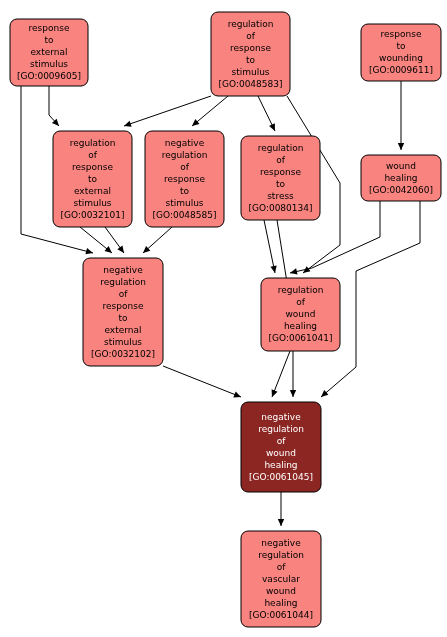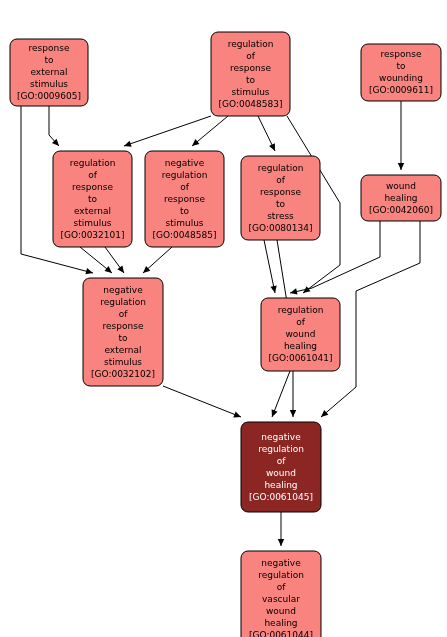--- a/index.html
+++ b/index.html
@@ -41,21 +41,21 @@
     stroke-width: 1;
   }
   .go-arrowhead {
     fill: #000000;
     stroke: none;
   }
 </style>
 </head>
 <body style="background: rgb(255, 255, 255);">
 
-<div id="graph-root" style="width: 447px; height: 462px; margin-top: 20px;">
+<div id="graph-root" style="width: 447px; height: 462px;">
   <svg id="go-graph" viewBox="0 0 447 637" xmlns="http://www.w3.org/2000/svg">
     <g id="edges-layer">
         <g>
           <path d="M49 86 L49 115 L59 126" class="go-edge" stroke="#000000"></path>
           <polygon points="0,0 -7,-3.2 -7,3.2" class="go-arrowhead" transform="translate(59,126) rotate(47.72631099390627)" fill="#000000"></polygon>
         </g>
         <g>
           <path d="M21 86 L21 234 L93 253" class="go-edge" stroke="#000000"></path>
           <polygon points="0,0 -7,-3.2 -7,3.2" class="go-arrowhead" transform="translate(93,253) rotate(14.782726042615675)" fill="#000000"></polygon>
         </g>

